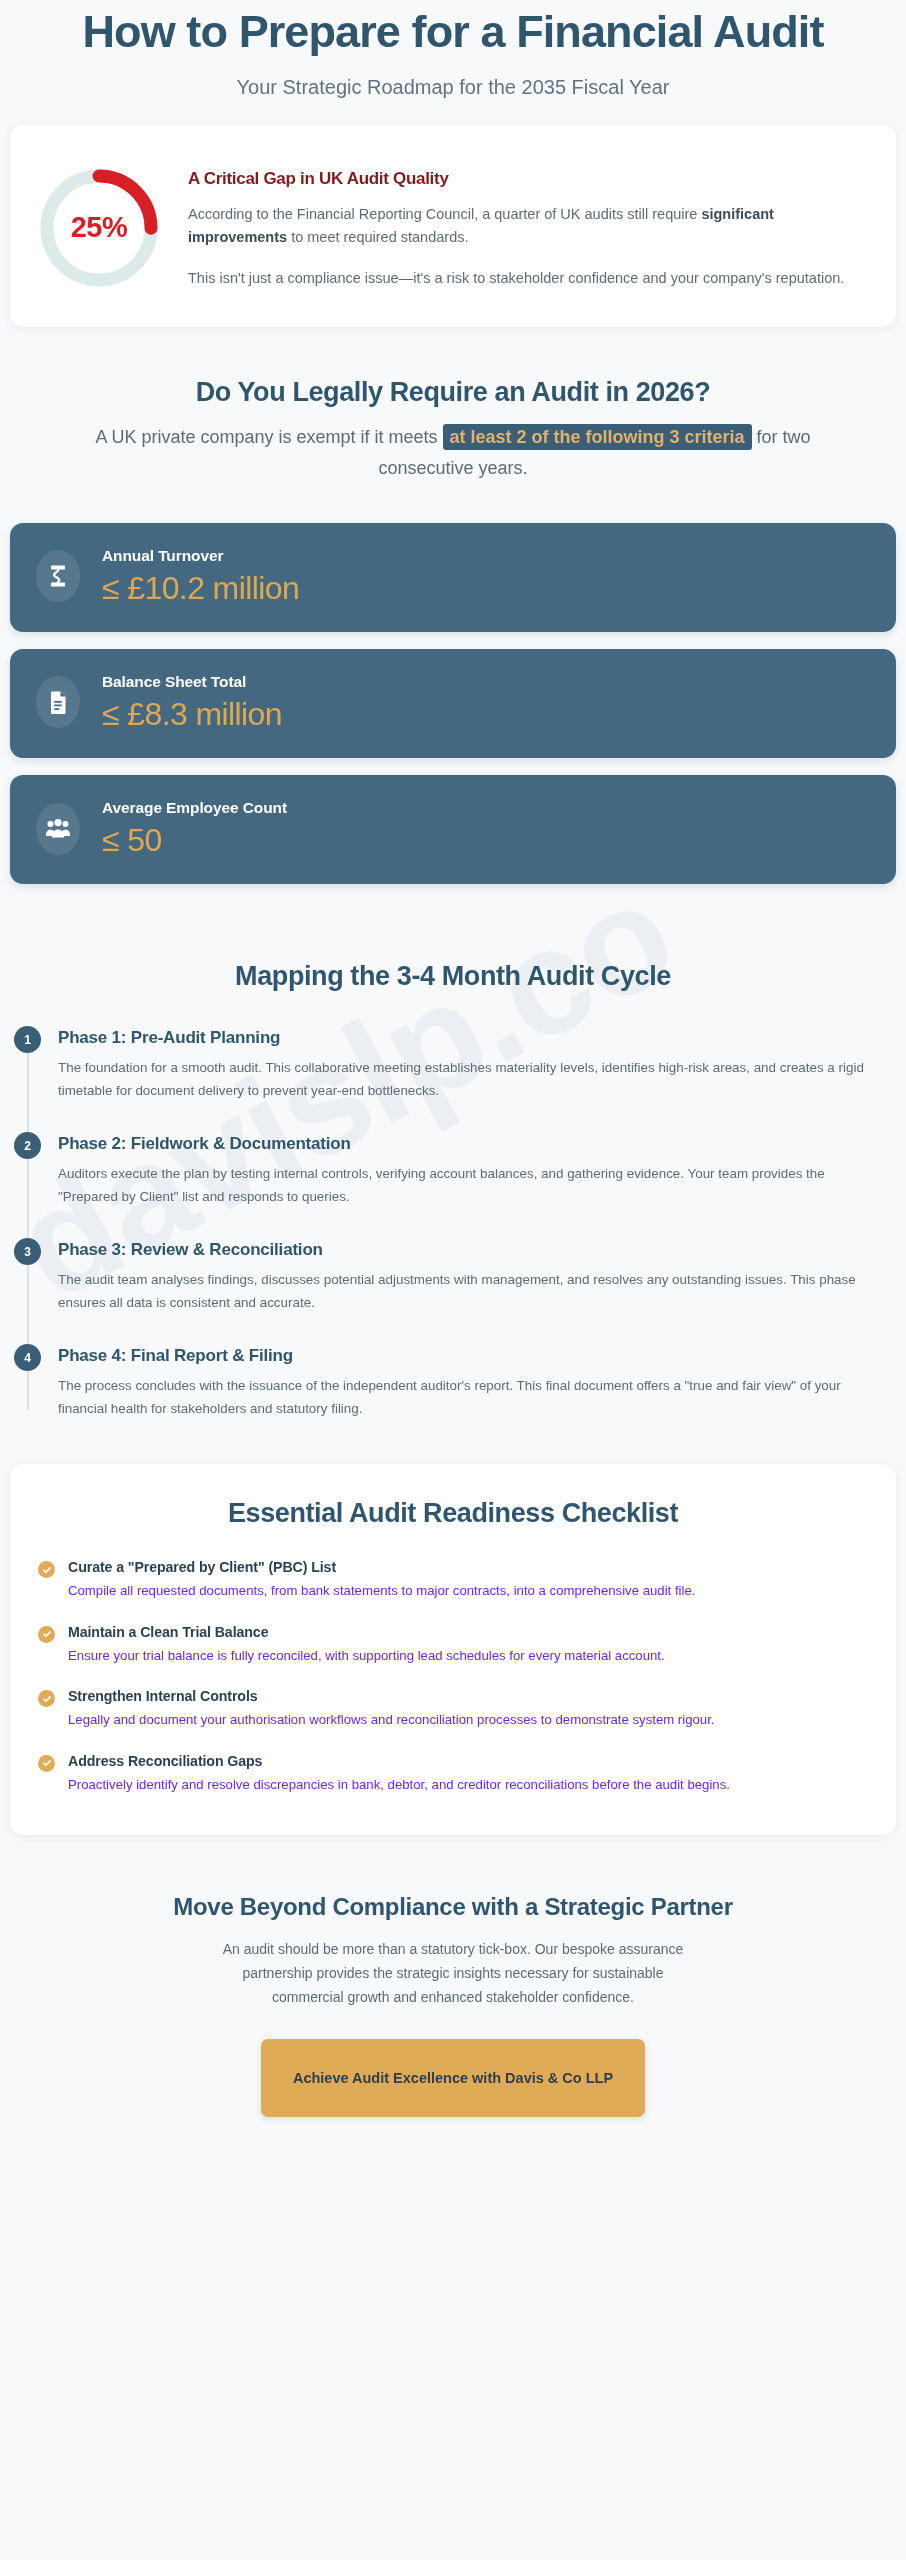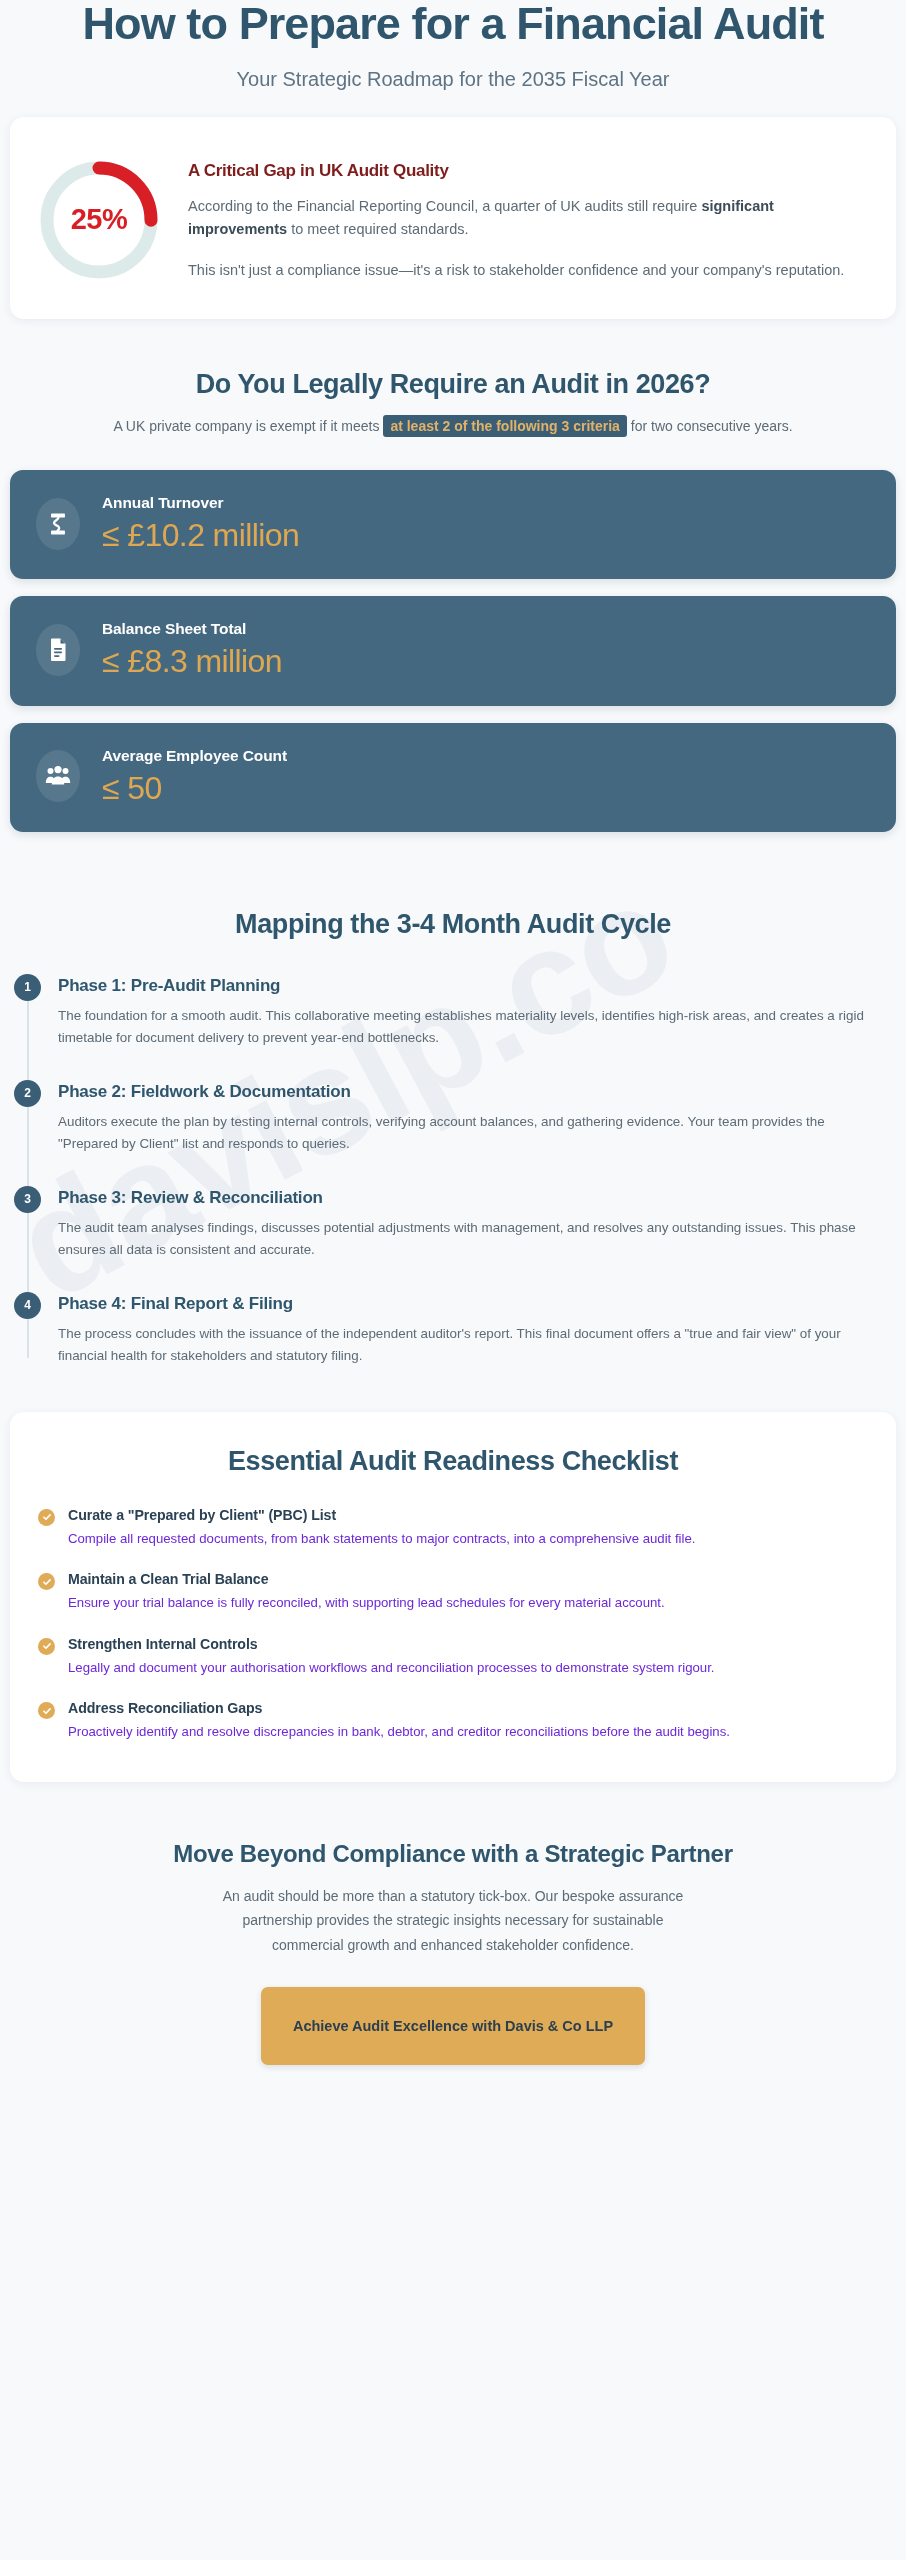--- a/index.html
+++ b/index.html
@@ -54,21 +54,21 @@
   .hero{
     padding:0 18px 26px 18px;
     text-align:center;
   }
   .hero h1{
     font-size:45px;
     line-height:1.06;
     font-weight:bold;
     color:#2f566d;
     letter-spacing:-0.9px;
-    padding-top:0;
+    padding-top:8px;
   }
   .hero .sub{
     margin-top:20px;
     font-size:20px;
     color:#5e7384;
     font-weight:normal;
   }
 
   
   .white-card{
@@ -123,24 +123,24 @@
   
   .section-head{
     text-align:center;
     font-size:27px;
     font-weight:bold;
     color:#2f566d;
     letter-spacing:-0.4px;
   }
   .section-sub{
     text-align:center;
-    font-size:14px;
+    font-size:18px;
     color:#5d6b76;
     line-height:1.75;
-    margin:14px auto 6px auto;
+    margin:14px auto 12px auto;
     max-width:790px;
     padding:0 20px;
   }
   .hl{
     background:#3b5e77;
     color:#e2b268;
     font-weight:bold;
     padding:3px 7px;
     border-radius:3px;
     white-space:nowrap;

